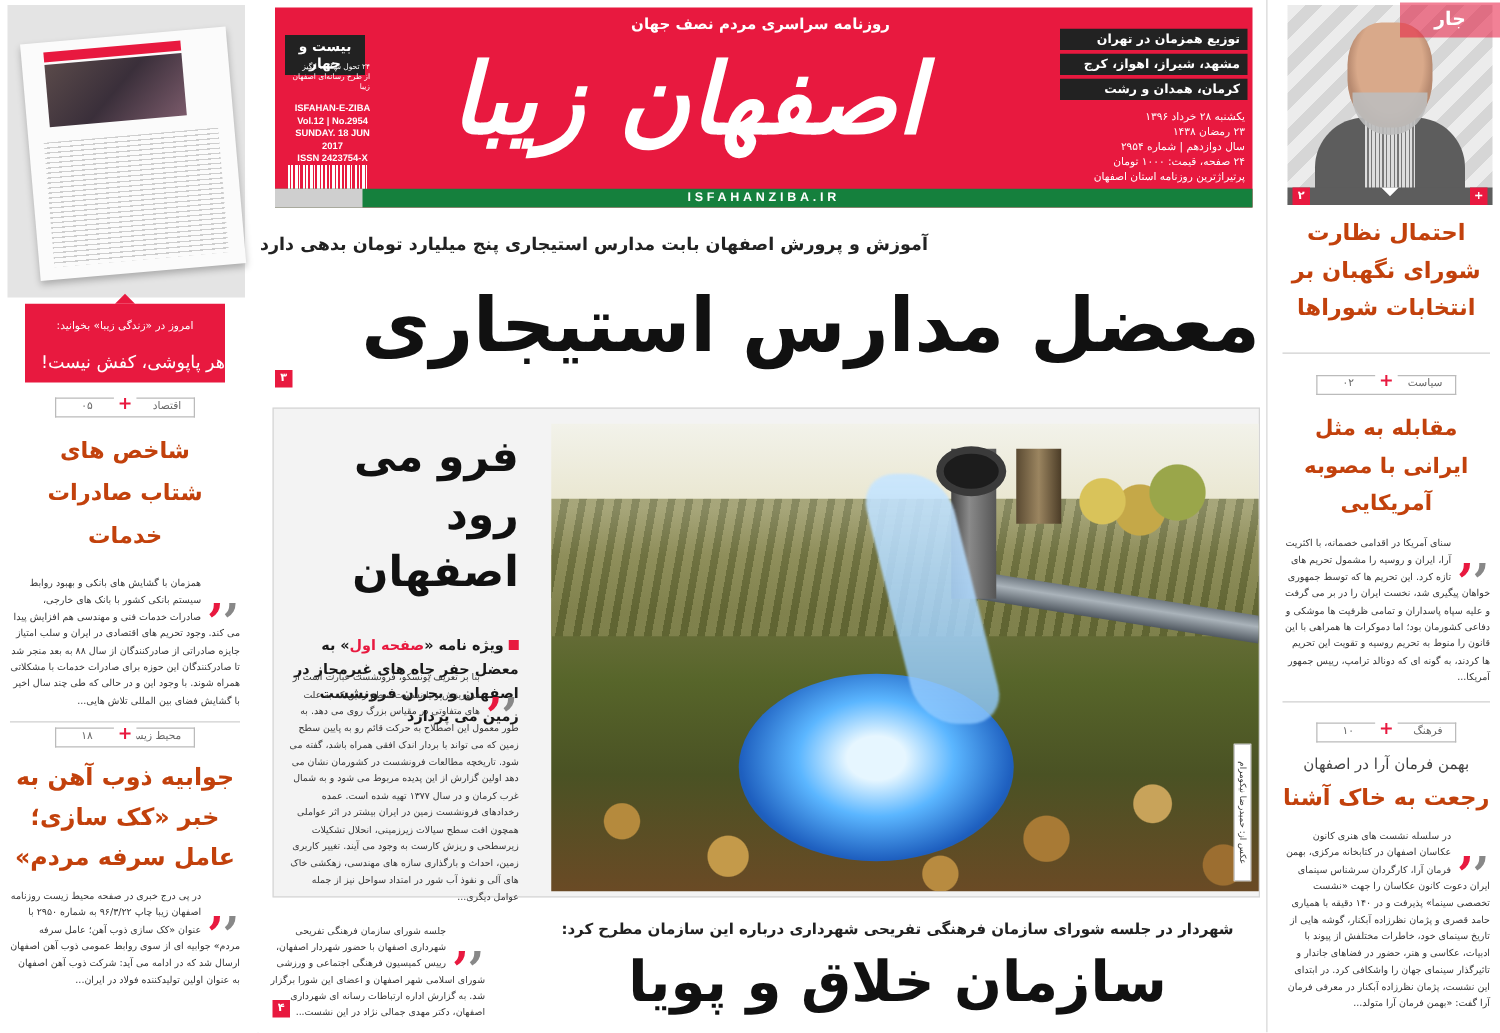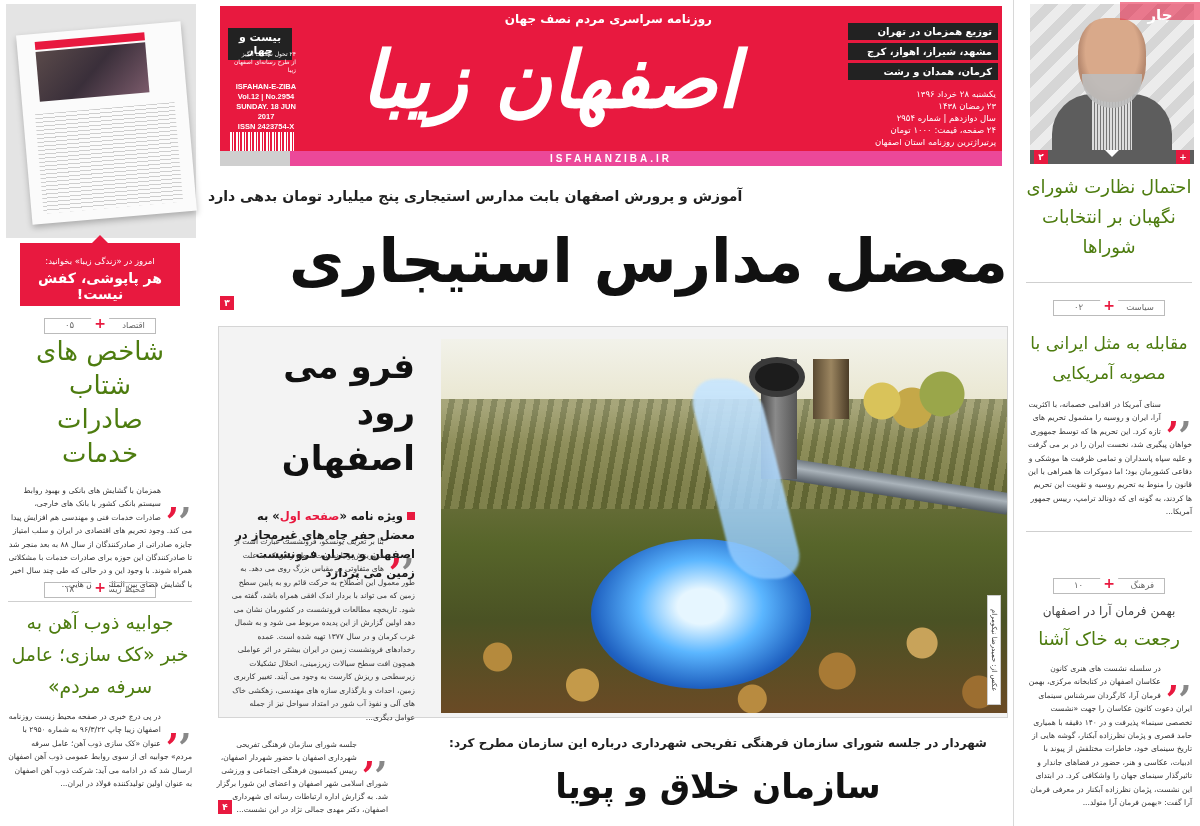--- a/index.html
+++ b/index.html
@@ -16,21 +16,21 @@
   .masthead { position: absolute; left: 12px; top: 6px; width: 782px; height: 160px; background: #e8193f; }
   .mh-tagline { position: absolute; right: 290px; top: 6px; color: #fff; font-size: 12px; font-weight: bold; letter-spacing: 1px; }
   .mh-logo { position: absolute; left: 120px; top: 14px; width: 420px; text-align: center; color: #fff; font-family: "DejaVu Serif", serif; font-size: 78px; font-weight: bold; font-style: italic; line-height: 120px; }
   .mh-dist { position: absolute; right: 4px; top: 17px; width: 150px; }
   .mh-dist div { background: #222; color: #fff; font-size: 10px; font-weight: bold; padding: 3px 6px; margin-bottom: 3px; text-align: right; height: 17px; }
   .mh-date { position: absolute; right: 6px; top: 82px; width: 150px; color: #fff; font-size: 8.5px; line-height: 12px; text-align: right; }
   .mh-24 { position: absolute; left: 8px; top: 22px; background: #222; color: #fff; font-size: 11px; font-weight: bold; padding: 3px 6px; width: 64px; text-align: center; }
   .mh-24sub { position: absolute; left: 8px; top: 44px; width: 68px; color: #fff; font-size: 6px; line-height: 8px; text-align: right; }
   .mh-info { position: absolute; left: 8px; top: 76px; width: 76px; color: #fff; font-family: "Liberation Sans", sans-serif; font-size: 7.5px; line-height: 10px; font-weight: bold; direction: ltr; text-align: center; }
   .mh-barcode { position: absolute; left: 10px; top: 126px; width: 64px; height: 24px; background: repeating-linear-gradient(90deg, #fff 0 2px, #e8193f 2px 3px, #fff 3px 4px, #e8193f 4px 6px); }
-  .mh-url { position: absolute; left: 12px; top: 151px; width: 782px; height: 15px; background: #ec4899; color: #fff; font-family: "Liberation Sans", sans-serif; font-size: 10px; font-weight: bold; letter-spacing: 3px; text-align: center; line-height: 15px; direction: ltr; }
+  .mh-url { position: absolute; left: 12px; top: 151px; width: 782px; height: 15px; background: #15803d; color: #fff; font-family: "Liberation Sans", sans-serif; font-size: 10px; font-weight: bold; letter-spacing: 3px; text-align: center; line-height: 15px; direction: ltr; }
   .mh-url-left { position: absolute; left: 12px; top: 151px; width: 70px; height: 15px; background: #cfcfcf; }
 
   
   .top-kicker { position: absolute; left: 0; width: 800px; top: 188px; text-align: left; font-size: 14px; font-weight: bold; color: #222; }
   .top-headline { position: absolute; left: 0; width: 800px; top: 216px; font-size: 60px; font-weight: bold; color: #111; letter-spacing: -1px; line-height: 90px; }
   .page-badge { display: inline-block; width: 14px; height: 14px; background: #e8193f; color: #fff; font-size: 9px; font-weight: bold; text-align: center; line-height: 14px; }
   .top-badge { position: absolute; left: 12px; top: 296px; }
 
   
   .feature { position: absolute; left: 10px; top: 326px; width: 790px; height: 392px; background: #f3f3f3; border: 1px solid #d5d5d5; }
@@ -46,62 +46,62 @@
   .photo .pipe-rim { position: absolute; left: 308px; top: 18px; width: 56px; height: 40px; border-radius: 50%; border: 6px solid #3a3a3a; background: #1c1c1c; }
   .photo .pipe-h { position: absolute; left: 340px; top: 118px; width: 230px; height: 22px; background: linear-gradient(180deg, #6f7880 0%, #aab3ba 40%, #505860 100%); transform: rotate(9deg); transform-origin: left center; }
   .photo .motor { position: absolute; left: 372px; top: 20px; width: 36px; height: 60px; background: linear-gradient(90deg, #5a4a32, #9b8560, #4b3c27); }
   .photo .water { position: absolute; left: 270px; top: 40px; width: 70px; height: 200px; background: linear-gradient(180deg, rgba(200,230,255,.9), rgba(140,200,255,.8)); transform: skewX(14deg); border-radius: 30px; filter: blur(1px); }
   .photo .pool { position: absolute; left: 150px; top: 200px; width: 220px; height: 150px; border-radius: 50%; background: radial-gradient(ellipse at 50% 45%, #e6f6ff 0 15%, #5bb6ff 40%, #1e5fbf 70%, #3a4d2c 100%); }
   .photo .leaves { position: absolute; left: 0; bottom: 0; width: 100%; height: 140px; background: radial-gradient(circle at 10% 60%, #b58a3d 0 14px, transparent 15px), radial-gradient(circle at 25% 80%, #c49a4a 0 16px, transparent 17px), radial-gradient(circle at 70% 70%, #a87a35 0 18px, transparent 19px), radial-gradient(circle at 85% 50%, #c8a35a 0 15px, transparent 16px), radial-gradient(circle at 95% 85%, #9c6e30 0 16px, transparent 17px), radial-gradient(circle at 55% 90%, #b88b40 0 14px, transparent 15px); }
   .photo-credit { position: absolute; right: 6px; bottom: 8px; width: 14px; height: 110px; background: #fff; border: 1px solid #ccc; writing-mode: vertical-rl; font-size: 7px; text-align: center; color: #333; line-height: 12px; }
 
   
   .bottom-kicker { position: absolute; left: 230px; width: 560px; top: 736px; text-align: center; font-size: 12px; font-weight: bold; color: #222; }
-  .bottom-headline { position: absolute; left: 230px; width: 560px; top: 758px; text-align: center; font-size: 34px; font-weight: bold; color: #111; line-height: 56px; }
+  .bottom-headline { position: absolute; left: 230px; width: 560px; top: 758px; text-align: center; font-size: 45px; font-weight: bold; color: #111; line-height: 56px; }
   .bottom-body { position: absolute; left: 8px; top: 738px; width: 172px; text-align: right; font-size: 7.5px; line-height: 13px; color: #333; }
   .bottom-badge { position: absolute; left: 10px; top: 800px; }
 
   
   .quote { float: right; font-family: "DejaVu Serif", serif; font-size: 36px; font-weight: bold; line-height: 28px; height: 26px; margin-left: 6px; margin-top: 2px; }
   .quote .q1 { color: #888; }
   .quote .q2 { color: #e8193f; }
 
   
   .section-tag { width: 112px; height: 16px; margin: 0 auto; border: 1px solid #bbb; border-top: none; position: relative; font-size: 8.5px; color: #666; }
   .section-tag::before { content: ""; position: absolute; left: -1px; right: -1px; top: 0; height: 1px; background: #bbb; }
   .section-tag .name { position: absolute; right: 10px; top: 2px; }
   .section-tag .plus { position: absolute; left: 50%; top: -3px; transform: translateX(-50%); color: #e8193f; font-size: 14px; font-weight: bold; background: #fff; padding: 0 3px; }
   .section-tag .num { position: absolute; left: 20px; top: 2px; }
 
-  .side-headline { text-align: center; font-weight: normal; color: #4d7c0f; }
+  .side-headline { text-align: center; font-weight: bold; color: #c2410c; }
   .side-body { text-align: right; font-size: 7.6px; line-height: 13.4px; color: #333; padding: 0 8px; }
   .hrule { height: 1px; background: #cfcfcf; margin: 0 8px; }
 
   
   .promo-bg { position: absolute; left: 6px; top: 4px; width: 190px; height: 234px; background: #e4e4e4; }
   .promo-paper { position: absolute; left: 18px; top: 24px; width: 165px; height: 190px; background: #fbfbfb; transform: rotate(-5deg); box-shadow: 0 3px 6px rgba(0,0,0,.25); }
   .promo-paper .pp-head { position: absolute; left: 18px; top: 8px; width: 110px; height: 8px; background: #e8193f; }
   .promo-paper .pp-photo { position: absolute; left: 18px; top: 18px; width: 110px; height: 50px; background: linear-gradient(135deg, #5a4a4a, #3a2f3a, #7a5a6a); }
   .promo-paper .pp-text { position: absolute; left: 12px; top: 80px; width: 140px; height: 100px; background: repeating-linear-gradient(180deg, #bbb 0 1px, transparent 1px 4px); opacity: .7; }
   .promo-banner { position: absolute; left: 20px; top: 243px; width: 160px; height: 63px; background: #e8193f; color: #fff; text-align: center; }
   .promo-banner::before { content: ""; position: absolute; top: -8px; left: 50%; margin-left: -8px; border-left: 8px solid transparent; border-right: 8px solid transparent; border-bottom: 8px solid #e8193f; }
   .promo-kicker { font-size: 8.5px; margin-top: 13px; }
-  .promo-title { font-size: 14px; font-weight: bold; margin-top: 4px; }
+  .promo-title { font-size: 14px; font-weight: normal; margin-top: 16px; text-align: right; }
 
   
   .portrait { position: absolute; left: 12px; top: 4px; width: 164px; height: 160px; background: repeating-linear-gradient(135deg, #ececec 0 10px, #d6d6d6 10px 20px); overflow: hidden; }
   .portrait .suit { position: absolute; left: 22px; bottom: 0; width: 120px; height: 70px; background: #5d5d5d; border-radius: 40px 40px 0 0; }
   .portrait .shirt { position: absolute; left: 62px; bottom: 0; width: 40px; height: 70px; background: repeating-linear-gradient(90deg, #ddd 0 2px, #777 2px 3px); }
   .portrait .head { position: absolute; left: 48px; top: 14px; width: 68px; height: 84px; background: radial-gradient(ellipse at 50% 40%, #d9a98a 0 55%, #b78a70 70%); border-radius: 40% 40% 45% 45%; }
   .portrait .beard { position: absolute; left: 52px; top: 70px; width: 60px; height: 34px; background: #bdbdbd; border-radius: 0 0 30px 30px; opacity: .9; }
   .portrait-bar { position: absolute; left: 12px; top: 150px; width: 164px; height: 14px; background: #5d5d5d; }
   .portrait-bar .pnum { position: absolute; left: 4px; top: 0; }
   .portrait-bar .pplus { position: absolute; right: 4px; top: 0; }
   .portrait-bar .tri { position: absolute; left: 50%; top: 0; margin-left: -7px; border-left: 7px solid transparent; border-right: 7px solid transparent; border-top: 7px solid #fff; }
-  .watermark { position: absolute; right: 0; top: 2px; width: 80px; height: 18px; background: rgba(232,25,63,.55); color: #fff; font-size: 15px; font-weight: bold; text-align: center; line-height: 26px; }
+  .watermark { position: absolute; right: 0; top: 2px; width: 80px; height: 28px; background: rgba(232,25,63,.55); color: #fff; font-size: 15px; font-weight: bold; text-align: center; line-height: 26px; }
 </style>
 </head>
 <body>
 
 <div class="vrule-l"></div>
 <div class="vrule-r"></div>
 
 <div class="col-left">
   <div class="promo-bg">
     <div class="promo-paper">
@@ -114,21 +114,21 @@
     <div class="promo-kicker">امروز در «زندگی زیبا» بخوانید:</div>
     <div class="promo-title">هر پاپوشی، کفش نیست!</div>
   </div>
 
   <div style="position:absolute; top:318px; left:0; width:200px;">
     <div class="section-tag">
       <span class="name">اقتصاد</span>
       <span class="plus">+</span>
       <span class="num">۰۵</span>
     </div>
-    <div class="side-headline" style="font-size:26px; line-height:34px; padding:0 24px;">شاخص های شتاب صادرات خدمات</div>
+    <div class="side-headline" style="font-size:18px; line-height:34px; margin-top:10px; padding:0 24px;">شاخص های شتاب صادرات خدمات</div>
     <div class="side-body" style="margin-top:14px;">
       <span class="quote"><span class="q1">,</span><span class="q2">,</span></span>
       <span>همزمان با گشایش های بانکی و بهبود روابط سیستم بانکی کشور با بانک های خارجی، صادرات خدمات فنی و مهندسی هم افزایش پیدا می کند. وجود تحریم های اقتصادی در ایران و سلب امتیاز جایزه صادراتی از صادرکنندگان از سال ۸۸ به بعد منجر شد تا صادرکنندگان این حوزه برای صادرات خدمات با مشکلاتی همراه شوند. با وجود این و در حالی که طی چند سال اخیر با گشایش فضای بین المللی تلاش هایی...</span>
     </div>
     <div class="hrule" style="margin-top:10px;"></div>
   </div>
 
   <div style="position:absolute; top:582px; left:0; width:200px;">
     <div class="section-tag">
       <span class="name">محیط زیست</span>

